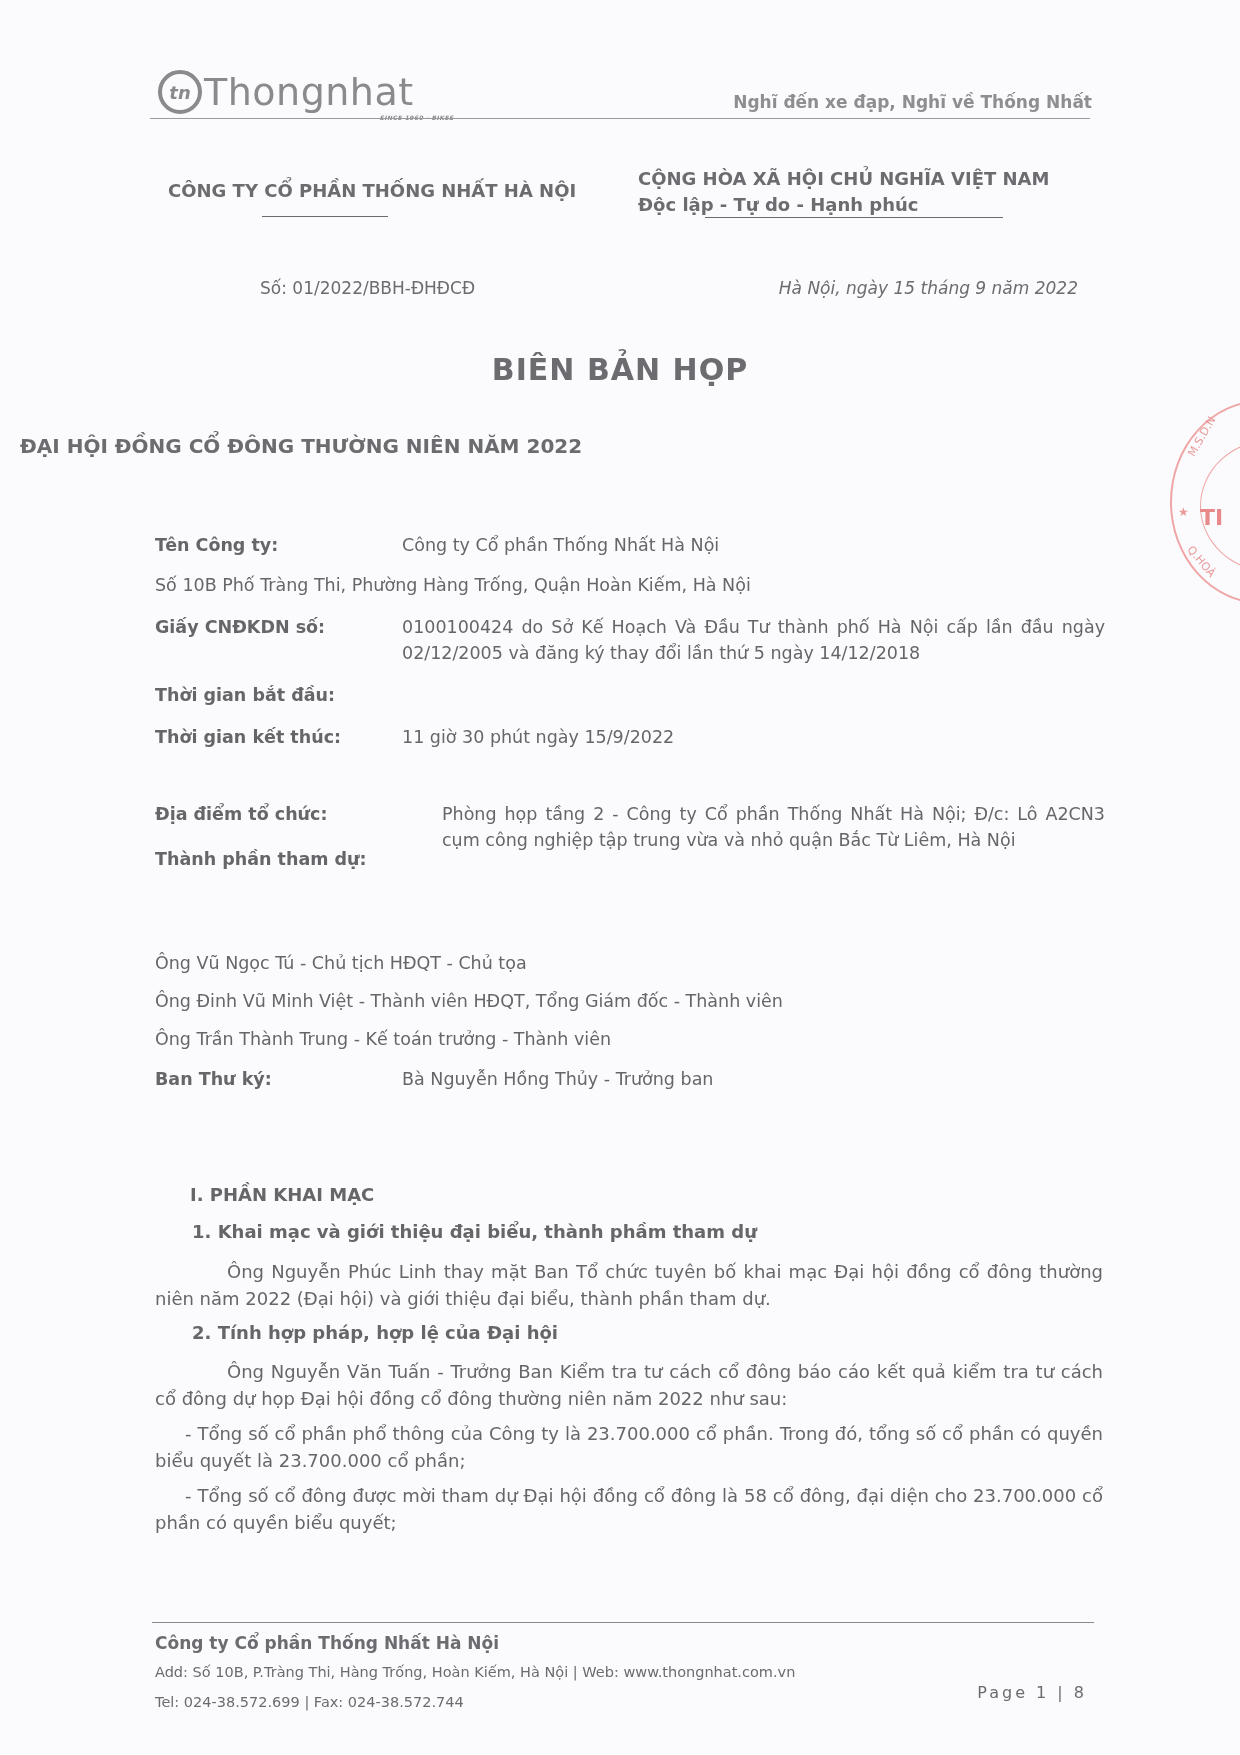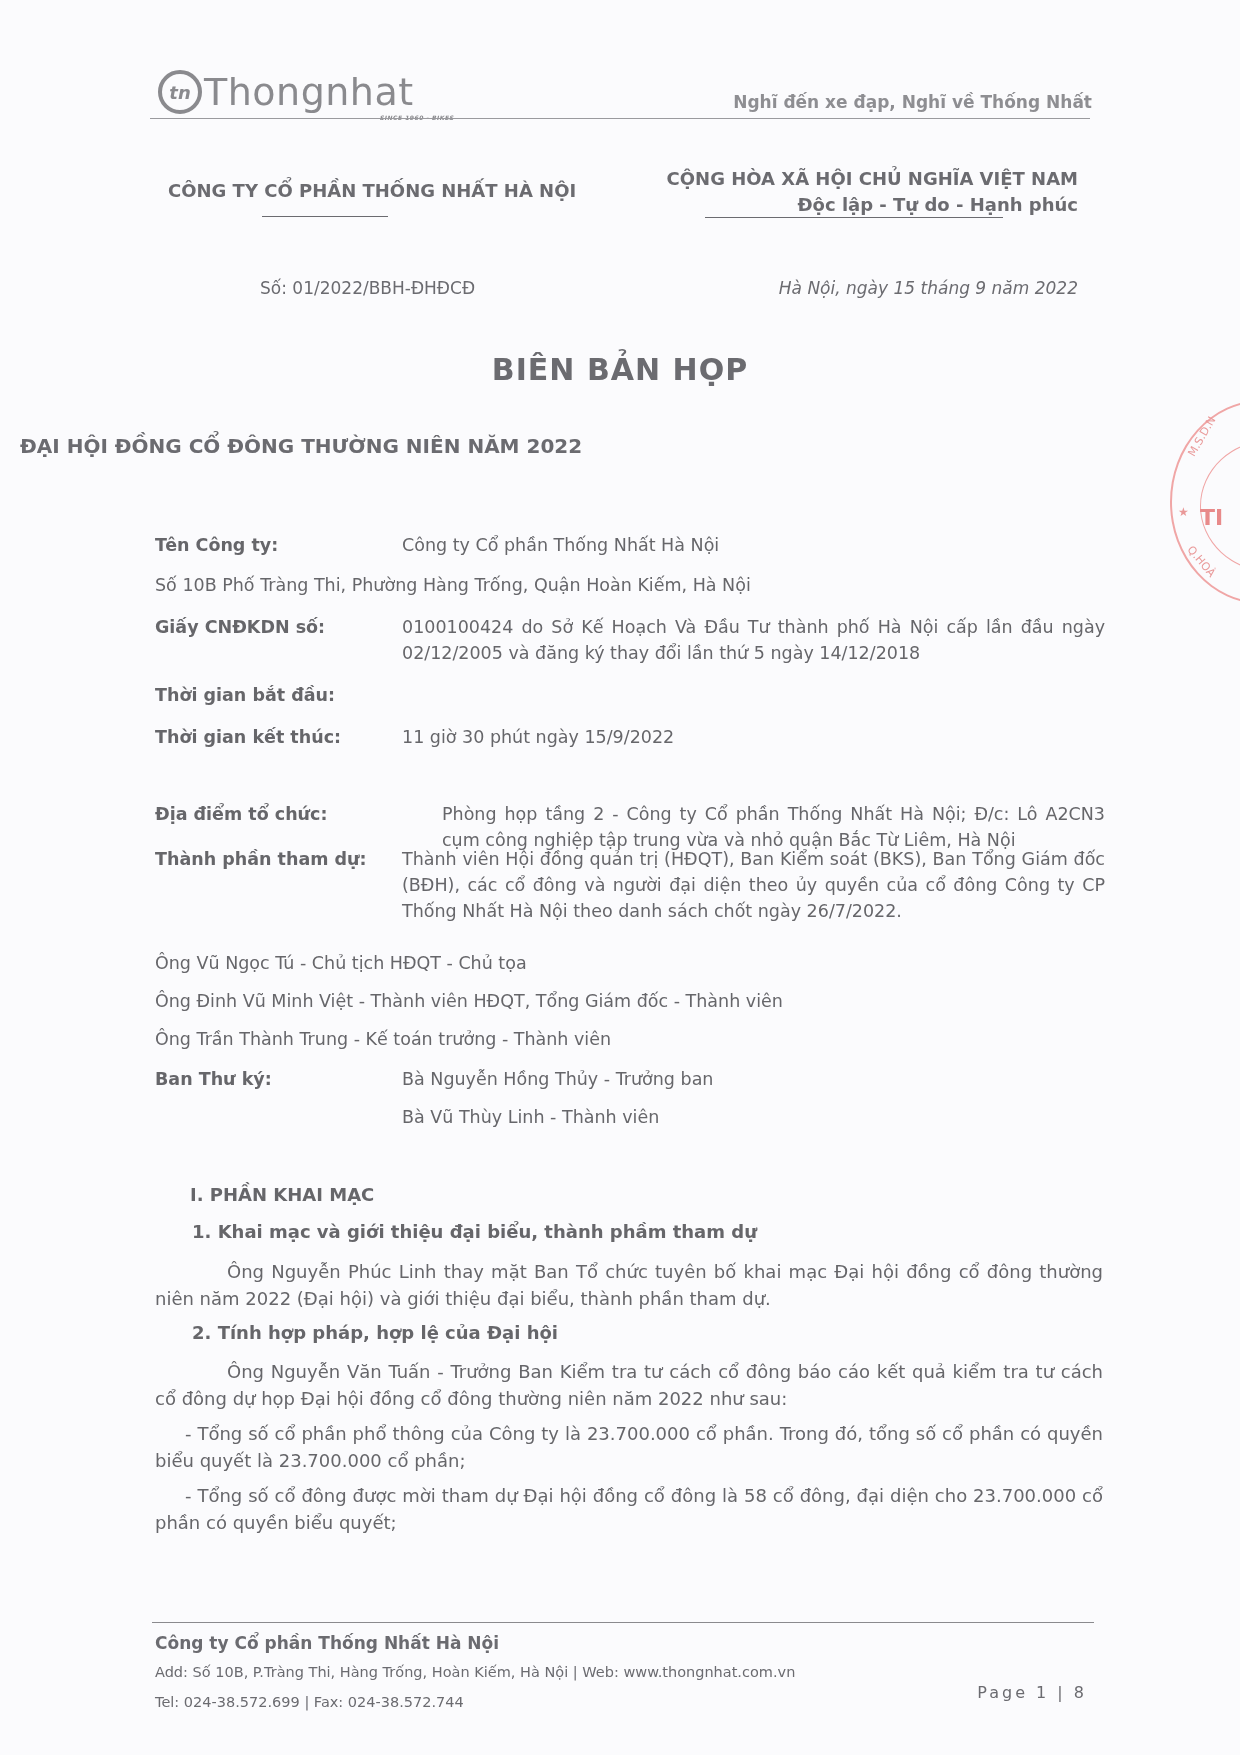--- a/index.html
+++ b/index.html
@@ -16,21 +16,21 @@
     box-sizing:border-box; display:flex; align-items:center; justify-content:center;
     font-style:italic; font-weight:bold; font-size:18px; color:#8a8a8e; margin-right:2px;
   }
   .logo-text { font-size:38px; color:#8a8a8e; line-height:44px; letter-spacing:0.5px; }
   .logo-since { position:absolute; left:222px; top:44px; font-size:6px; font-style:italic; font-weight:bold; color:#8a8a8e; letter-spacing:0.5px; white-space:nowrap; }
   .header-rule { left:150px; top:118px; width:940px; height:1px; background:#9a9a9e; }
   .slogan { right:148px; top:92px; font-size:17px; font-weight:bold; color:#8e8e92; }
 
   .company-left { left:168px; top:180px; font-size:18px; font-weight:bold; color:#6b6b70; }
   .company-left-rule { left:262px; top:216px; width:126px; height:1px; background:#6b6b70; }
-  .nation { left:638px; top:166px; width:440px; text-align:right; font-size:18px; font-weight:bold; color:#6b6b70; line-height:26px; }
+  .nation { left:638px; top:166px; width:440px; text-align:left; font-size:18px; font-weight:bold; color:#6b6b70; line-height:26px; }
   .nation-sub { text-decoration:none; }
   .nation-rule { left:705px; top:217px; width:298px; height:1px; background:#6b6b70; }
 
   .doc-no { left:260px; top:278px; font-size:17px; color:#6b6b70; }
   .doc-date { right:162px; top:278px; font-size:17px; font-style:italic; color:#6b6b70; }
 
   .title { left:0; width:1240px; top:352px; text-align:center; font-size:30px; font-weight:bold; color:#6b6b70; letter-spacing:1px; }
   .subtitle { left:0; width:1228px; top:434px; text-align:left; font-size:20px; font-weight:bold; color:#6b6b70;margin-left:20px; }
 
   
@@ -118,36 +118,32 @@
     </div>
 </div>
 <div class="info-row" style="top:801px;gap:40px;">
   <div class="info-label">Địa điểm tổ chức:</div>
   <div class="info-value">
       <div>Phòng họp tầng 2 - Công ty Cổ phần Thống Nhất Hà Nội; Đ/c: Lô A2CN3 cụm công nghiệp tập trung vừa và nhỏ quận Bắc Từ Liêm, Hà Nội</div>
     </div>
 </div>
 <div class="info-row" style="top:846px;">
   <div class="info-label">Thành phần tham dự:</div>
-  <div class="info-value">
-      <div>Thành viên Hội đồng quản trị (HĐQT), Ban Kiểm soát (BKS), Ban Tổng Giám đốc (BĐH), các cổ đông và người đại diện theo ủy quyền của cổ đông Công ty CP Thống Nhất Hà Nội theo danh sách chốt ngày 26/7/2022.</div>
-    </div>
 </div>
 <div class="info-row" style="top:950px; line-height:26px;">
   <div class="info-value">
     <div>Ông Vũ Ngọc Tú - Chủ tịch HĐQT - Chủ tọa</div>
     <div>Ông Đinh Vũ Minh Việt - Thành viên HĐQT, Tổng Giám đốc - Thành viên</div>
     <div>Ông Trần Thành Trung - Kế toán trưởng - Thành viên</div>
   </div>
 </div>
 <div class="info-row" style="top:1066px;">
   <div class="info-label">Ban Thư ký:</div>
   <div class="info-value">
     <div>Bà Nguyễn Hồng Thủy - Trưởng ban</div>
-    <div>Bà Vũ Thùy Linh - Thành viên</div>
   </div>
 </div>
 
 <div class="sec" style="left:190px; top:1184px;">I.   PHẦN KHAI MẠC</div>
 <div class="sec" style="left:192px; top:1221px;">1.  Khai mạc và giới thiệu đại biểu, thành phầm tham dự</div>
 <div class="para indent" style="top:1258px;">Ông Nguyễn Phúc Linh thay mặt Ban Tổ chức tuyên bố khai mạc Đại hội đồng cổ đông thường niên năm 2022 (Đại hội) và giới thiệu đại biểu, thành phần tham dự.</div>
 <div class="sec" style="left:192px; top:1322px;">2.  Tính hợp pháp, hợp lệ của Đại hội</div>
 <div class="para indent" style="top:1358px;">Ông Nguyễn Văn Tuấn - Trưởng Ban Kiểm tra tư cách cổ đông báo cáo kết quả kiểm tra tư cách cổ đông dự họp Đại hội đồng cổ đông thường niên năm 2022 như sau:</div>
 <div class="para bullet-indent" style="top:1420px;">-    Tổng số cổ phần phổ thông của Công ty là 23.700.000 cổ phần. Trong đó, tổng số cổ phần có quyền biểu quyết là 23.700.000 cổ phần;</div>
 <div class="para bullet-indent" style="top:1482px;">-    Tổng số cổ đông được mời tham dự Đại hội đồng cổ đông là 58 cổ đông, đại diện cho 23.700.000 cổ phần có quyền biểu quyết;</div>

